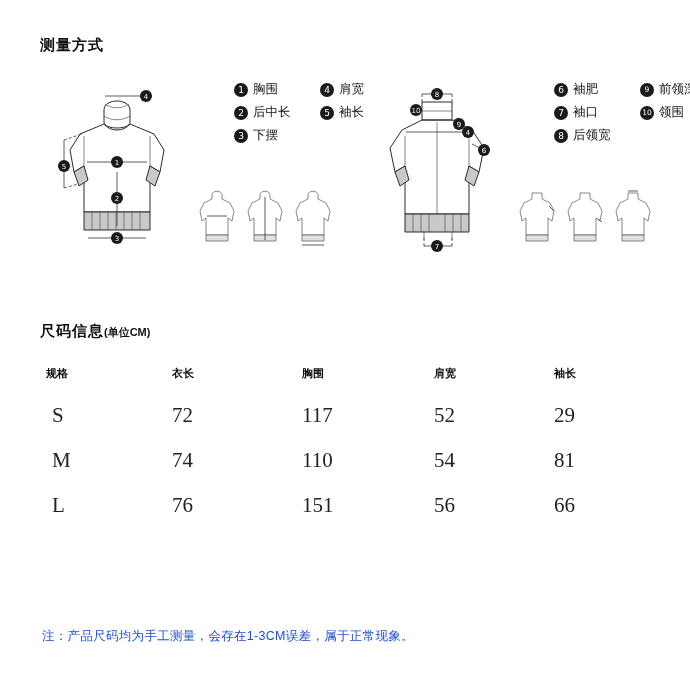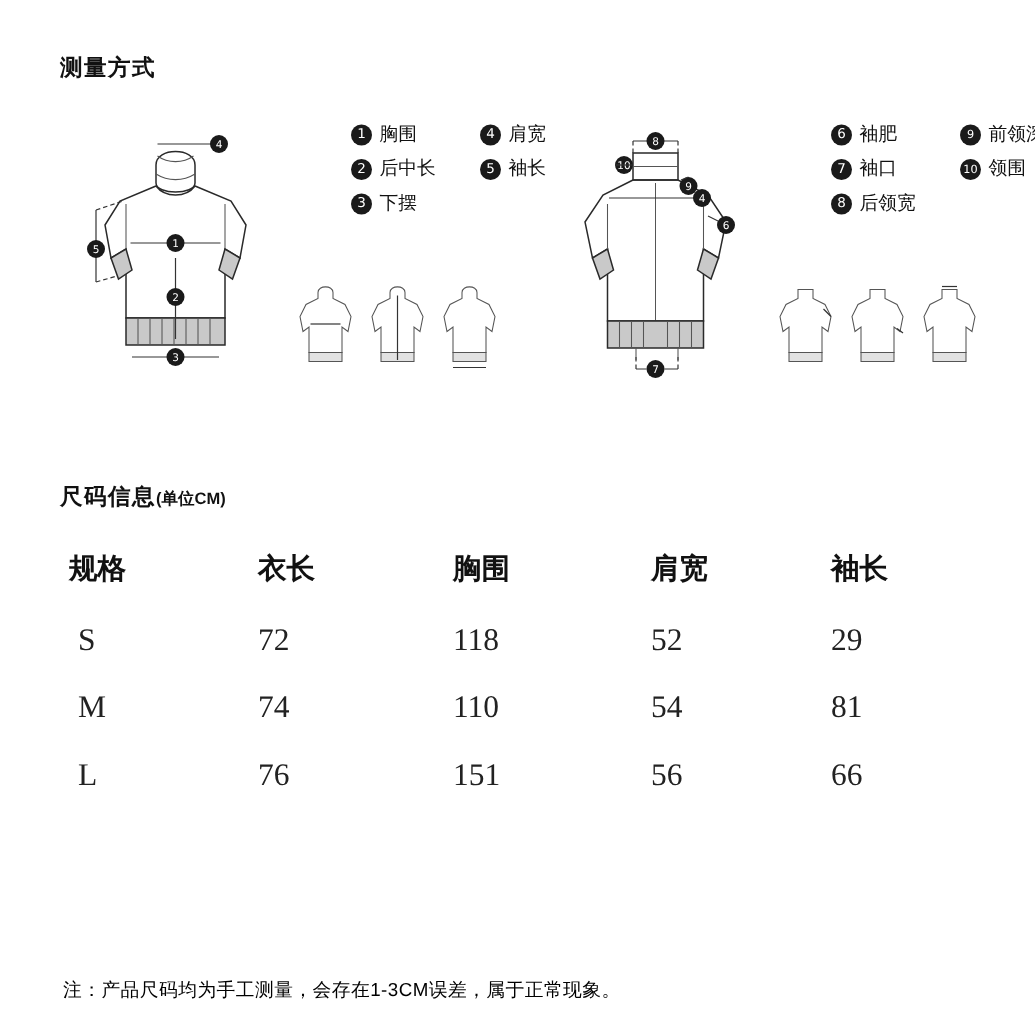--- a/index.html
+++ b/index.html
@@ -116,21 +116,21 @@
   }
 
   .size-table {
     position: absolute;
     left: 40px;
     top: 360px;
     width: 610px;
     border-collapse: collapse;
   }
   .size-table th {
-    font-size: 19px;
+    font-size: 11px;
     font-weight: bold;
     color: #111;
     padding: 6px 0 12px 0;
     text-align: left;
   }
   .size-table td {
     font-size: 21px;
     color: #222;
     padding: 10px 0;
     text-align: left;
@@ -148,23 +148,22 @@
   .size-table th.c-bust, .size-table td.c-bust { padding-left: 2px; }
   .size-table th.c-shd,  .size-table td.c-shd  { padding-left: 4px; }
   .size-table th.c-slv,  .size-table td.c-slv  { padding-left: 4px; }
 
   
   .footnote {
     position: absolute;
     left: 42px;
     top: 628px;
     font-size: 12.5px;
-    color: #000000;
+    color: #1d4ed8;
     letter-spacing: .3px;
-    margin-top: 24px;
   }
 
   svg { display: block; overflow: visible; }
   .ln  { stroke: #2a2a2a; stroke-width: 1; fill: none; }
   .ln-thin { stroke: #555; stroke-width: .7; fill: none; }
   .fill-gray { fill: #c9c9c9; stroke: #2a2a2a; stroke-width: 1; }
   .fill-lgray { fill: #e2e2e2; stroke: #555; stroke-width: .7; }
   .dash { stroke: #333; stroke-width: .8; fill: none; stroke-dasharray: 3 2; }
   .meas { stroke: #333; stroke-width: .8; fill: none; }
   .cnum { font-size: 7px; fill: #fff; font-family: "DejaVu Sans", sans-serif; text-anchor: middle; }
@@ -390,21 +389,21 @@
         <th class="c-len">衣长</th>
         <th class="c-bust">胸围</th>
         <th class="c-shd">肩宽</th>
         <th class="c-slv">袖长</th>
       </tr>
     </thead>
     <tbody>
       <tr>
         <td class="c-spec">S</td>
         <td class="c-len">72</td>
-        <td class="c-bust">118</td>
+        <td class="c-bust">117</td>
         <td class="c-shd">52</td>
         <td class="c-slv">29</td>
       </tr>
       <tr>
         <td class="c-spec">M</td>
         <td class="c-len">74</td>
         <td class="c-bust">110</td>
         <td class="c-shd">54</td>
         <td class="c-slv">81</td>
       </tr>

